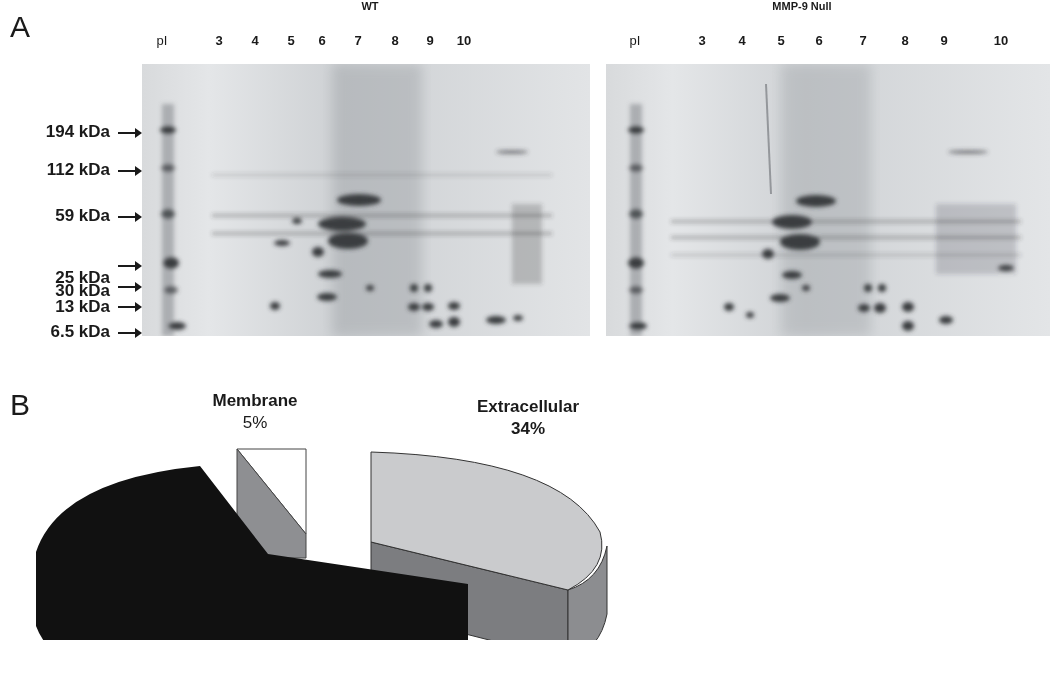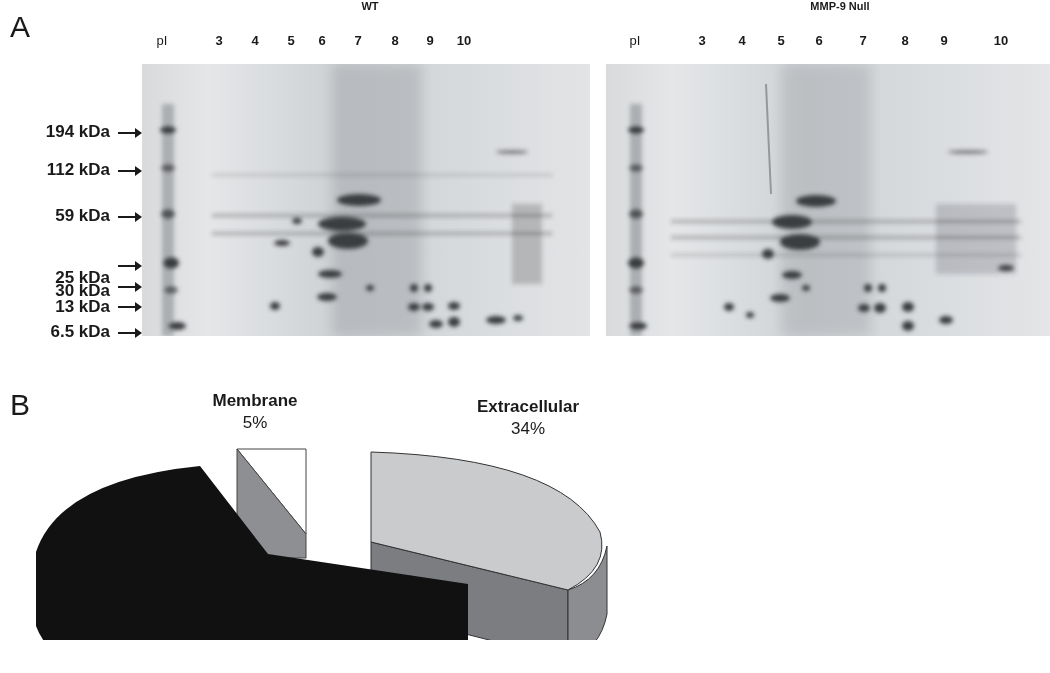--- a/index.html
+++ b/index.html
@@ -25,21 +25,21 @@
 <div class="ph pl" style="left:150px;top:33px;">pI</div>
 <div class="ph" style="left:207px;top:33px;">3</div>
 <div class="ph" style="left:243px;top:33px;">4</div>
 <div class="ph" style="left:279px;top:33px;">5</div>
 <div class="ph" style="left:310px;top:33px;">6</div>
 <div class="ph" style="left:346px;top:33px;">7</div>
 <div class="ph" style="left:383px;top:33px;">8</div>
 <div class="ph" style="left:418px;top:33px;">9</div>
 <div class="ph" style="left:448px;top:33px;width:32px;">10</div>
 
-<div class="title" style="left:770px;top:0px;width:140px;">MMP-9 Null</div>
+<div class="title" style="left:732px;top:0px;width:140px;">MMP-9 Null</div>
 <div class="ph pl" style="left:623px;top:33px;">pI</div>
 <div class="ph" style="left:690px;top:33px;">3</div>
 <div class="ph" style="left:730px;top:33px;">4</div>
 <div class="ph" style="left:769px;top:33px;">5</div>
 <div class="ph" style="left:807px;top:33px;">6</div>
 <div class="ph" style="left:851px;top:33px;">7</div>
 <div class="ph" style="left:893px;top:33px;">8</div>
 <div class="ph" style="left:932px;top:33px;">9</div>
 <div class="ph" style="left:985px;top:33px;width:32px;">10</div>
 
@@ -188,16 +188,16 @@
     <path d="M200,26 L268,114 L468,144 L468,234 Q380,262 230,258 Q60,252 36,186 L36,112 Q60,40 200,26 Z" fill="#111111"></path>
   </g>
 </svg>
 
 <div class="pie-label" style="left:190px;top:390px;width:130px;">
   <div>Membrane</div>
   <div style="font-weight:400">5%</div>
 </div>
 <div class="pie-label" style="left:448px;top:396px;width:160px;">
   <div>Extracellular</div>
-  <div style="font-weight:400">34%</div>
+  <div style="font-weight:700">34%</div>
 </div>
 <div class="pie-label" style="left:160px;top:622px;width:160px;">
 </div>
 
 </body></html>

